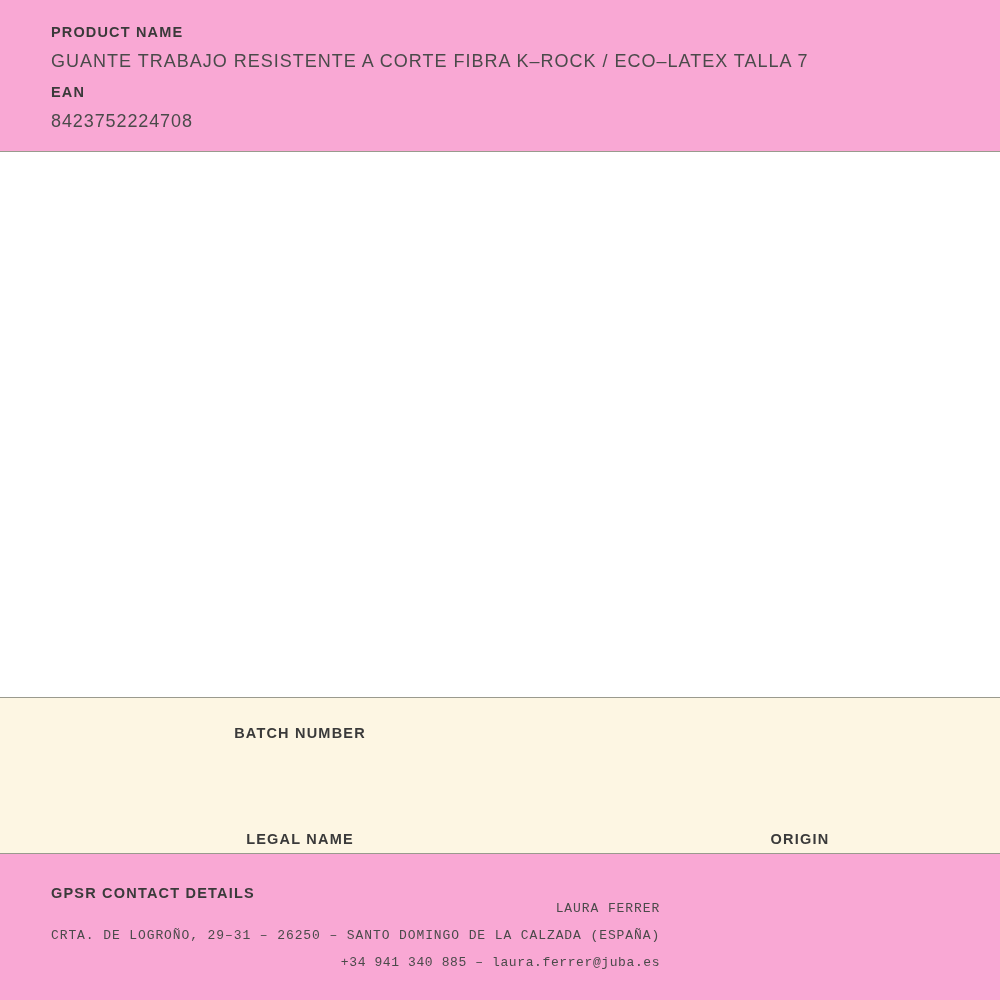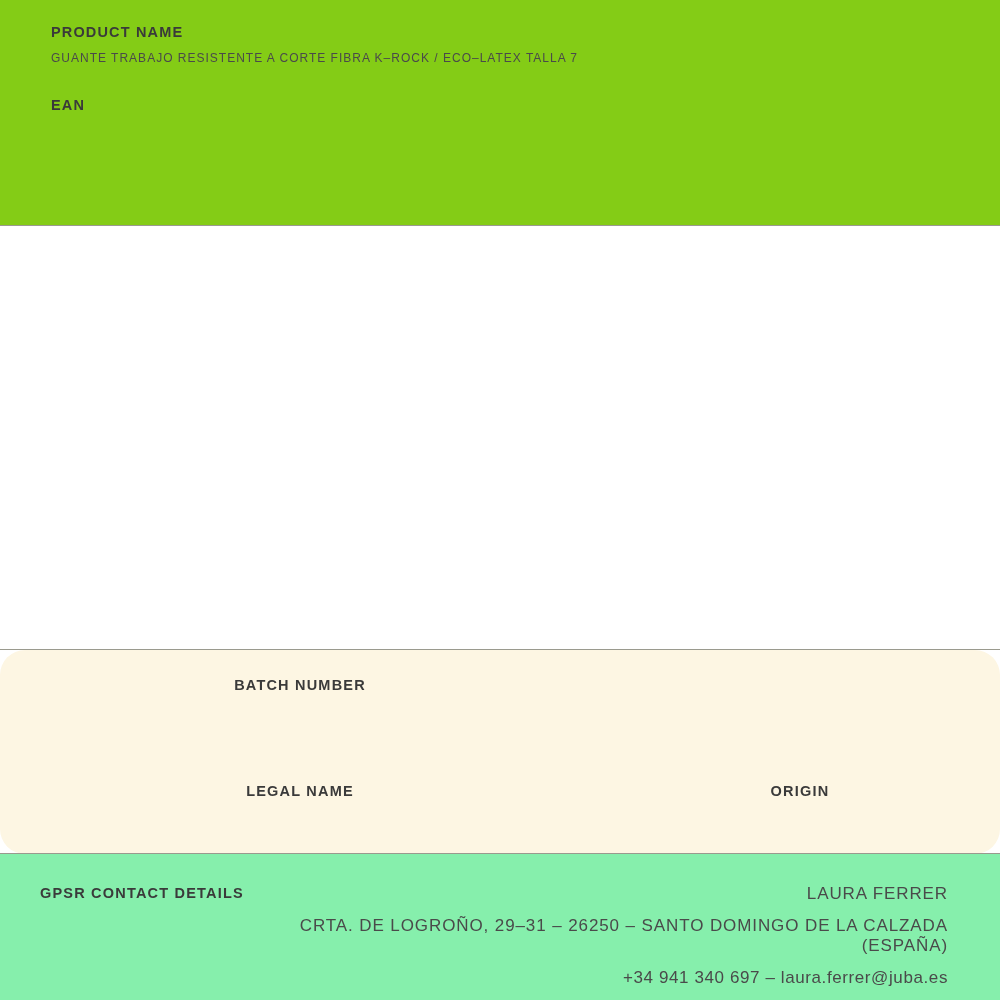--- a/index.html
+++ b/index.html
@@ -17,22 +17,22 @@
   .sheet {
     width: 1000px;
     height: 1000px;
     position: relative;
     display: flex;
     flex-direction: column;
   }
 
   
   .top-section {
-    background: #84cc16;
-    height: 226px;
+    background: #f9a8d4;
+    height: 152px;
     box-sizing: border-box;
     padding: 24px 72px 0 51px;
     position: relative;
   }
   .top-section::after {
     content: "";
     position: absolute;
     left: 0;
     right: 0;
     bottom: 0;
@@ -41,28 +41,28 @@
   }
   .field-label {
     font-size: 14.5px;
     letter-spacing: 1.15px;
     font-weight: bold;
     color: #3a3a3a;
     margin: 0 0 11px 0;
     text-transform: uppercase;
   }
   .field-value {
-    font-size: 12px;
+    font-size: 18px;
     letter-spacing: 1.0px;
     color: #4a4a4a;
     margin: 0;
     text-transform: uppercase;
   }
   .field-block + .field-block {
-    margin-top: 32px;
+    margin-top: 12px;
   }
   .ean-value {
     letter-spacing: 0.9px;
   }
 
   
   .image-area {
     flex: 1 1 auto;
     background: #ffffff;
     position: relative;
@@ -73,25 +73,24 @@
     left: 0;
     right: 0;
     bottom: 0;
     height: 1px;
     background: #9a9a8e;
   }
 
   
   .details-section {
     background: #fdf6e3;
-    height: 204px;
+    height: 156px;
     box-sizing: border-box;
     position: relative;
     padding: 0;
-    border-radius: 25px;
   }
   .details-section::after {
     content: "";
     position: absolute;
     left: 0;
     right: 0;
     bottom: 0;
     height: 1px;
     background: #9a9a8e;
   }
@@ -132,66 +131,69 @@
   .ce-mark {
     position: absolute;
     right: 52px;
     top: 62px;
     width: 100px;
     height: 70px;
   }
 
   
   .footer-section {
-    background: #86efac;
+    background: #f9a8d4;
     height: 146px;
     box-sizing: border-box;
-    padding: 30px 52px 0 40px;
+    padding: 30px 52px 0 51px;
     position: relative;
     display: flex;
     justify-content: space-between;
     align-items: flex-start;
+    flex-direction: column;
   }
   .gpsr-label {
     font-size: 14.5px;
     font-weight: bold;
     letter-spacing: 1.2px;
     color: #3a3a3a;
     text-transform: uppercase;
     white-space: nowrap;
     padding-top: 1px;
   }
   .gpsr-lines {
     text-align: right;
     flex: 1 1 auto;
   }
   .gpsr-line {
-    font-size: 17px;
+    font-size: 13px;
     letter-spacing: 0.9px;
     color: #4a4a4a;
     margin: 0 0 12px 0;
     text-transform: uppercase;
+    font-family: Liberation Mono, monospace;
   }
   .gpsr-line.email {
     text-transform: none;
     letter-spacing: 0.6px;
   }
 </style>
 </head>
 <body>
 
 <div class="sheet">
 
   <div class="top-section">
     <div class="field-block">
       <p class="field-label">PRODUCT NAME</p>
       <p class="field-value">GUANTE TRABAJO RESISTENTE A CORTE FIBRA K–ROCK / ECO–LATEX TALLA 7</p>
     </div>
     <div class="field-block">
       <p class="field-label">EAN</p>
+      <p class="field-value ean-value">8423752224708</p>
     </div>
   </div>
 
   <div class="image-area"></div>
 
   <div class="details-section">
 
     <div class="details-row row-1">
       <div class="details-col col-batch">
         <p class="det-label">BATCH NUMBER</p>
@@ -208,17 +210,17 @@
       </div>
     </div>
 
   </div>
 
   <div class="footer-section">
     <div class="gpsr-label">GPSR CONTACT DETAILS</div>
     <div class="gpsr-lines">
       <p class="gpsr-line">LAURA FERRER</p>
       <p class="gpsr-line">CRTA. DE LOGROÑO, 29–31 – 26250 – SANTO DOMINGO DE LA CALZADA (ESPAÑA)</p>
-      <p class="gpsr-line email">+34 941 340 697 – laura.ferrer@juba.es</p>
+      <p class="gpsr-line email">+34 941 340 885 – laura.ferrer@juba.es</p>
     </div>
   </div>
 
 </div>
 
 </body></html>

